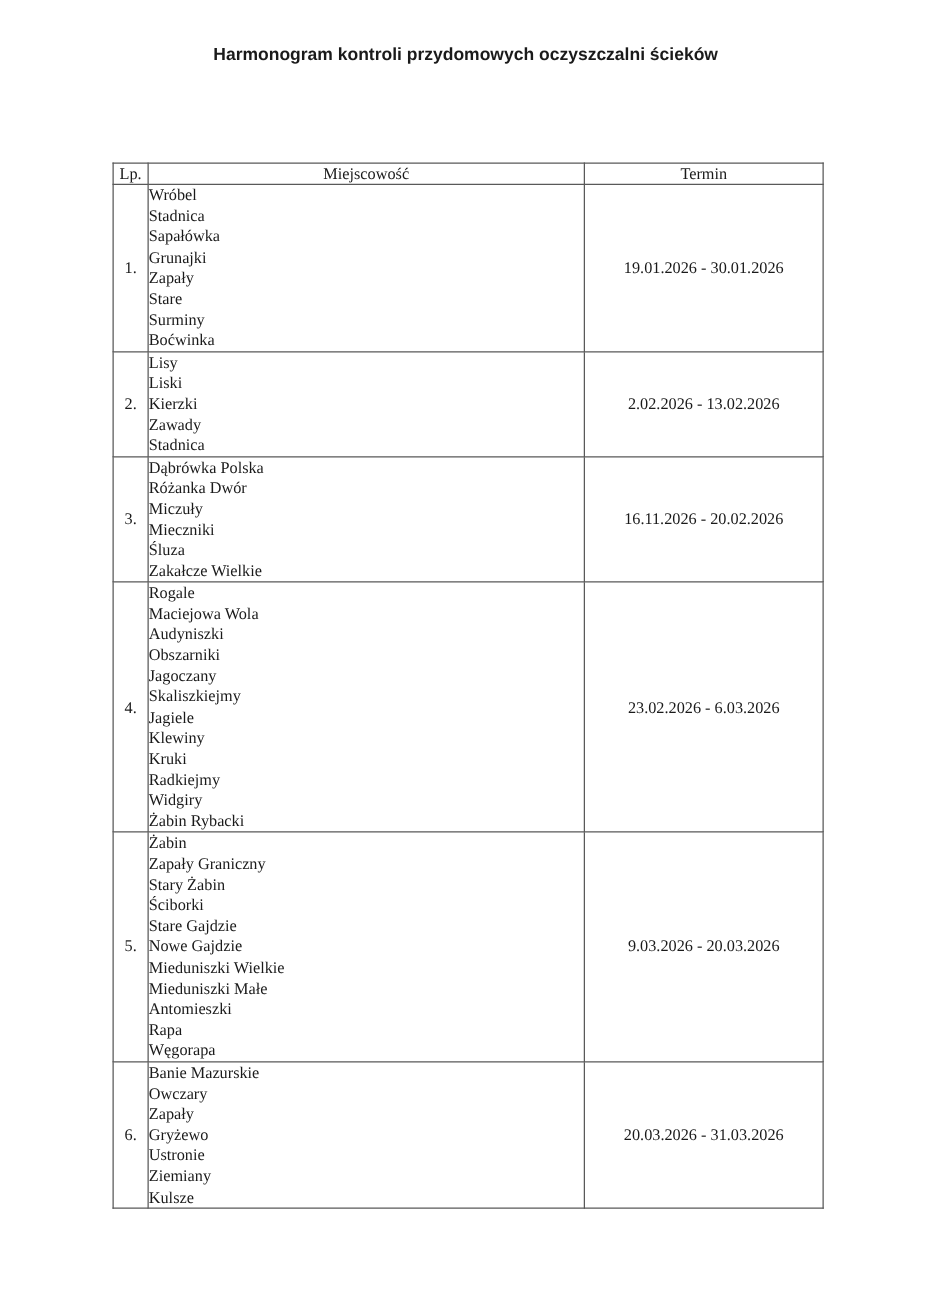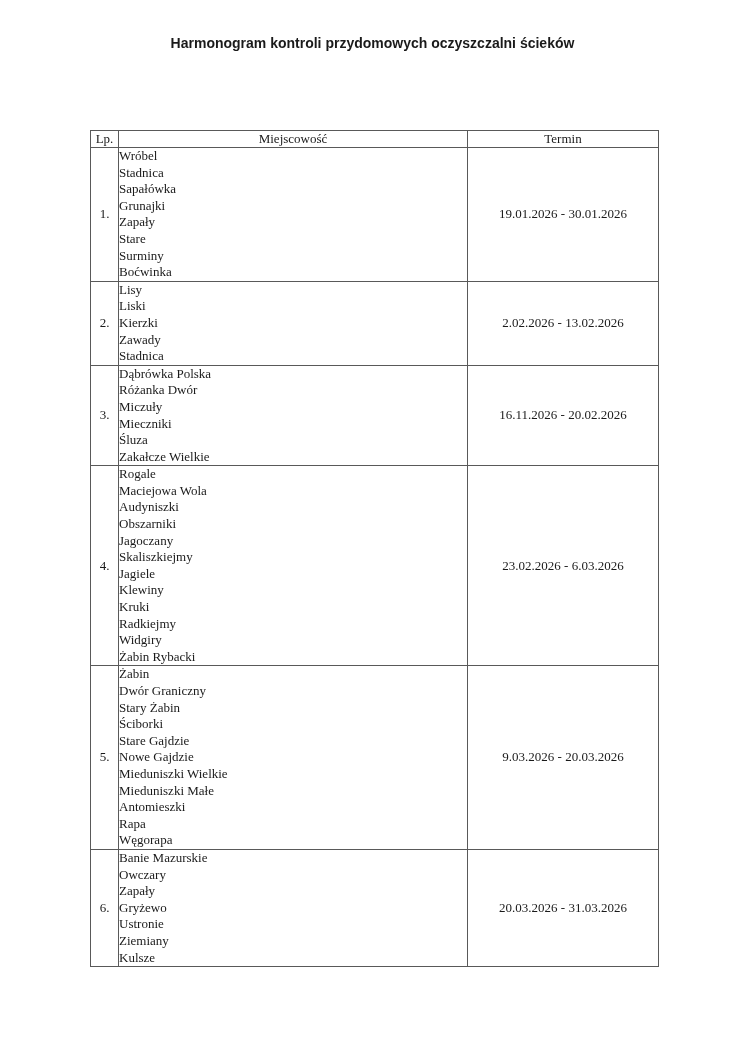--- a/index.html
+++ b/index.html
@@ -146,21 +146,21 @@
             <div class="place-line">Radkiejmy</div>
             <div class="place-line">Widgiry</div>
             <div class="place-line">Żabin Rybacki</div>
           </td>
           <td class="termin-cell">23.02.2026 - 6.03.2026</td>
         </tr>
         <tr>
           <td class="lp-cell">5.</td>
           <td class="places-cell">
             <div class="place-line">Żabin</div>
-            <div class="place-line">Dwór Graniczny</div>
+            <div class="place-line">Zapały Graniczny</div>
             <div class="place-line">Stary Żabin</div>
             <div class="place-line">Ściborki</div>
             <div class="place-line">Stare Gajdzie</div>
             <div class="place-line">Nowe Gajdzie</div>
             <div class="place-line">Mieduniszki Wielkie</div>
             <div class="place-line">Mieduniszki Małe</div>
             <div class="place-line">Antomieszki</div>
             <div class="place-line">Rapa</div>
             <div class="place-line">Węgorapa</div>
           </td>

